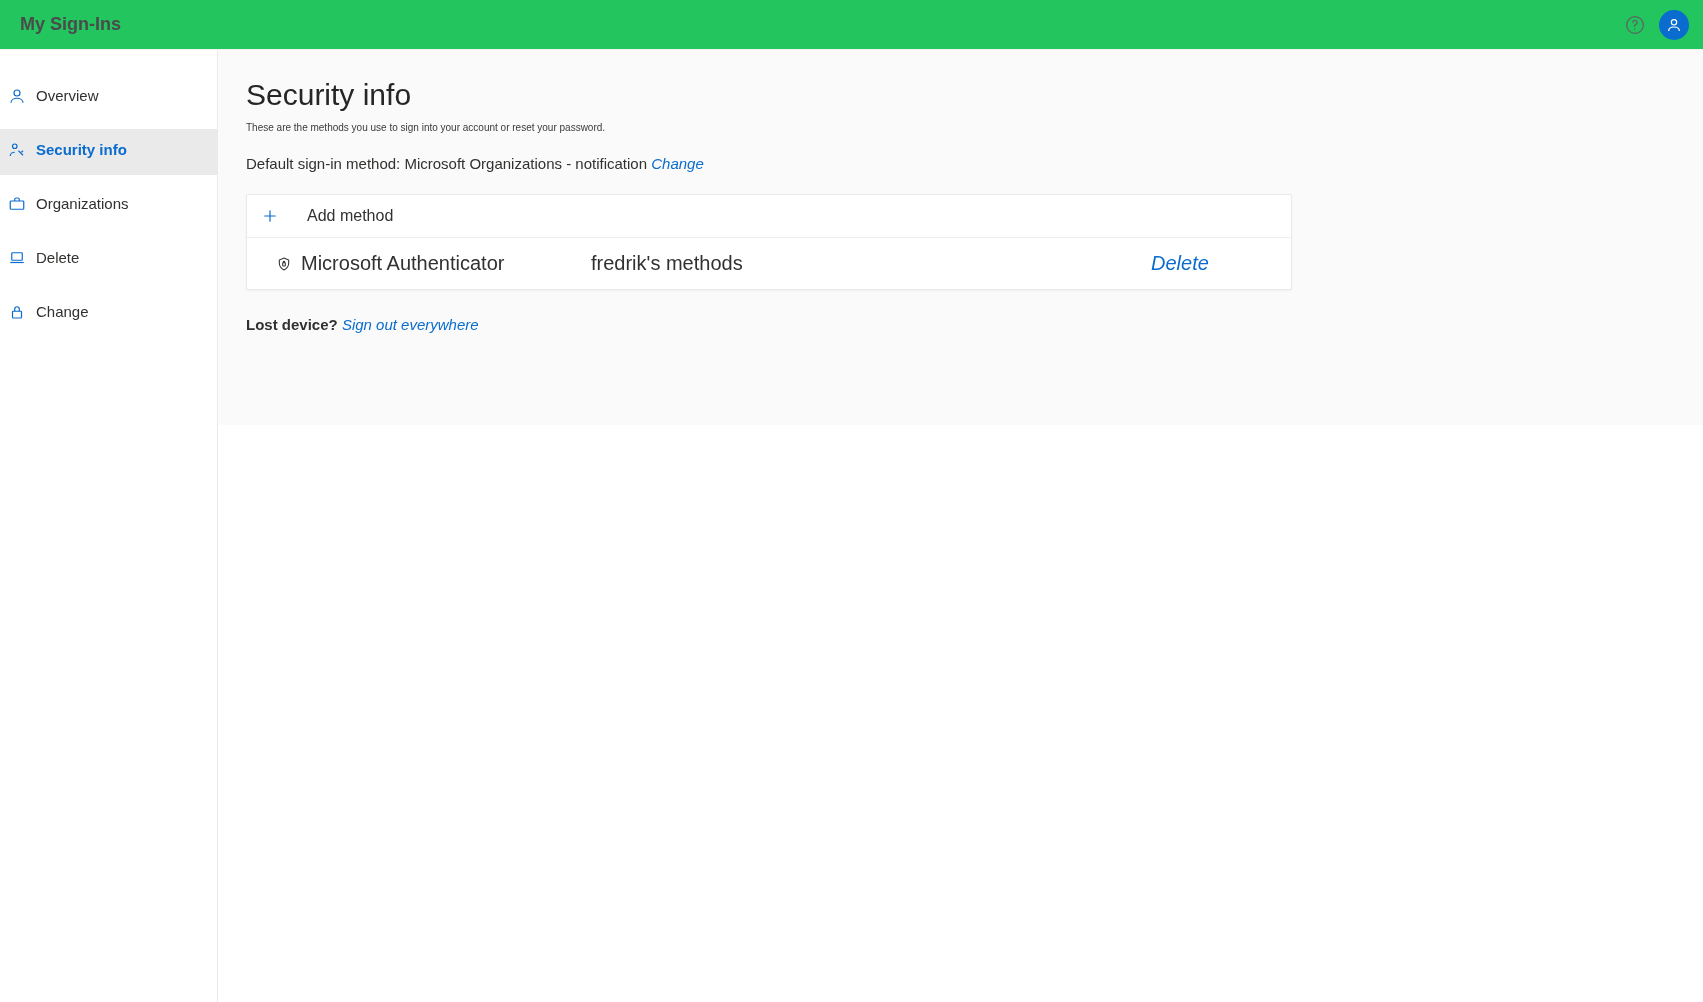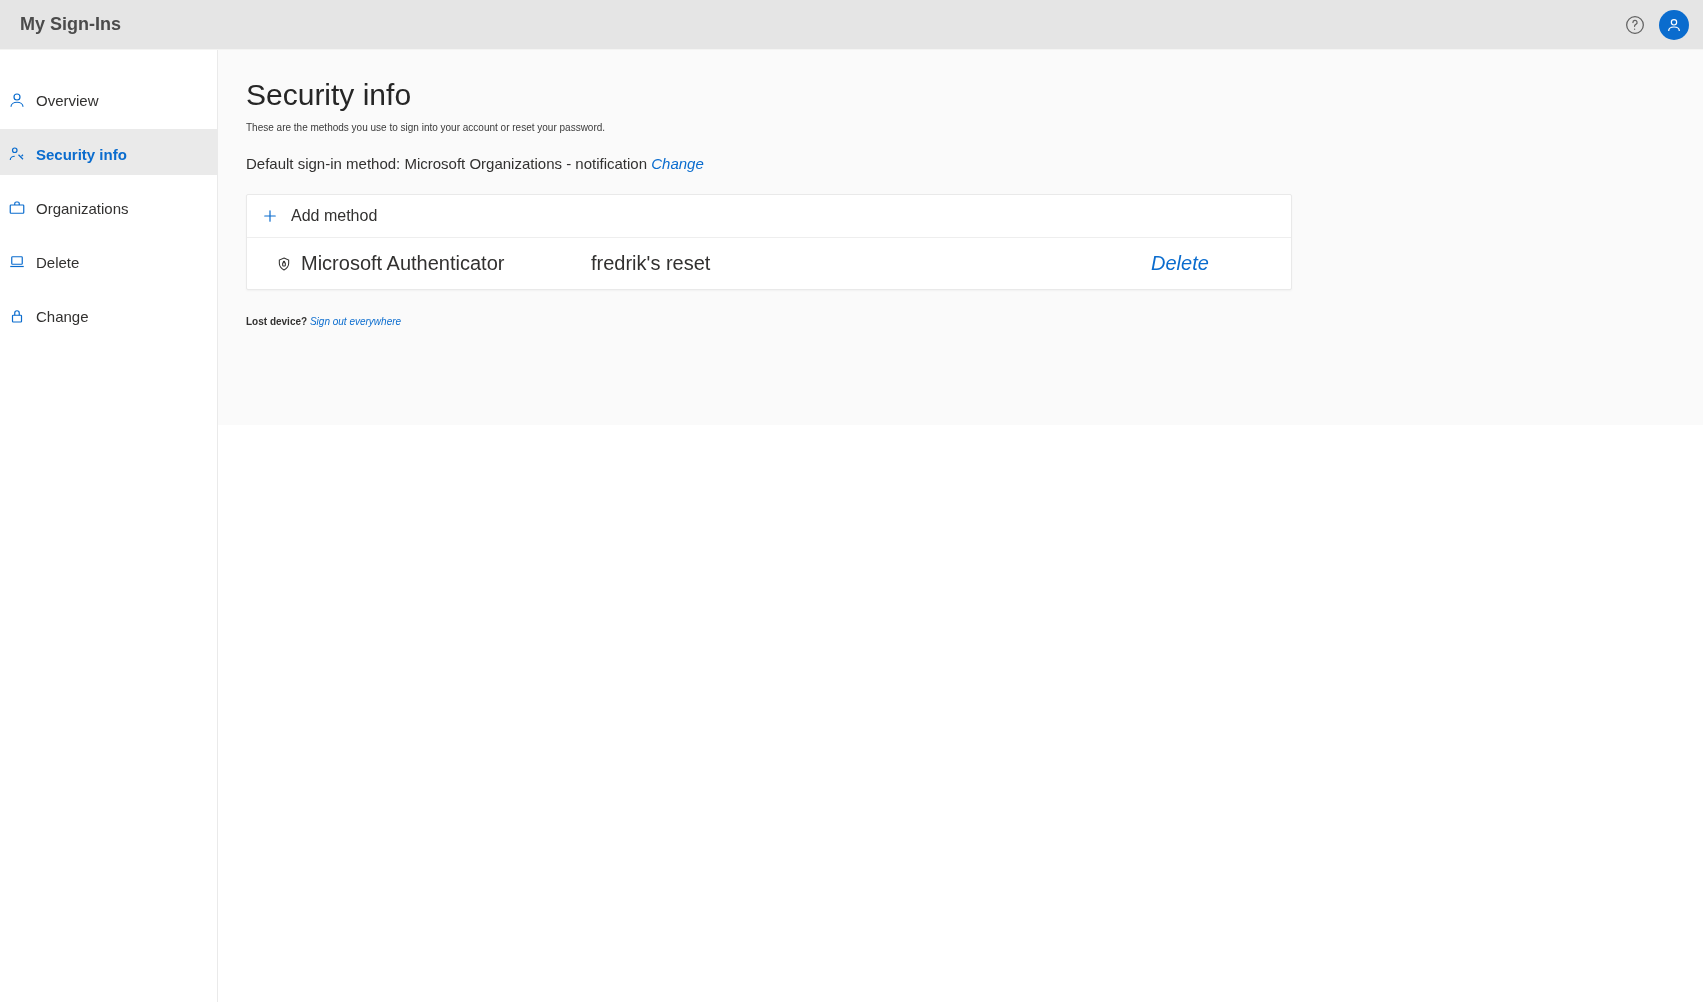--- a/index.html
+++ b/index.html
@@ -2,21 +2,21 @@
 <html><head>
 <meta charset="utf-8">
 <style>
   * { box-sizing: border-box; margin: 0; padding: 0; }
   html, body { height: 100%; font-family: "Segoe UI", Arial, sans-serif; color: #323130; }
   body { display: flex; flex-direction: column; background: #fff; }
 
   
   .topbar {
     height: 50px;
-    background: #e5e5e5;
+    background: #22c55e;
     display: flex;
     align-items: center;
     padding: 0 14px 0 20px;
     justify-content: space-between;
     border-bottom: 1px solid #f4f4f3;
   }
   .app-title {
     font-size: 18px;
     font-weight: 600;
     color: #4b4b4b;
@@ -31,21 +31,21 @@
   }
   .avatar svg { width:16px; height:16px; }
 
   
   .layout { flex:1; display:flex; min-height:0; }
   .sidebar {
     width: 218px; background:#fff; border-right:1px solid #eaeaea;
     padding-top: 25px;
   }
   .nav-item {
-    display:flex; align-items:flex-end; gap:10px;
+    display:flex; align-items:flex-start; gap:10px;
     padding: 12px 8px; font-size:15px; color:#323130; cursor:pointer;
     height:46px;
   }
   .nav-item.active { background:#eaeaea; color:#0a6cce; font-weight:600; }
   .nav-item.active .nav-icon { color:#0a6cce; }
   .nav-icon { width:18px; height:18px; color:#0a6cce; display:flex; align-items:center; justify-content:center; flex-shrink:0; }
   .nav-icon svg { width:18px; height:18px; }
   .nav-label { white-space:nowrap; }
   .nav-space { height:8px; }
 
@@ -58,38 +58,38 @@
   .link { color:#0a6cce; cursor:pointer;font-style:italic; }
 
   .methods-card {
     background:#fff; border:1px solid #e9e9e9; border-radius:2px;
     box-shadow: 0 1px 2px rgba(0,0,0,0.04);
     margin-bottom:26px;
     width: 1046px;
     max-width: 100%;
   }
   .add-row {
-    display:flex; align-items:center; gap:12px;
+    display:flex; align-items:center; gap:28px;
     padding:12px 14px; border-bottom:1px solid #eee; cursor:pointer;
     font-size:16px; color:#323130;
   }
   .plus-icon { color:#0a6cce; display:flex; }
   .plus-icon svg { width:18px; height:18px; }
 
   .method-row {
     display:flex; align-items:center;
     padding: 14px 20px; font-size:20px; color:#323130;
   }
   .method-col-icon { width:34px; display:flex; justify-content:center; color:#323130;}
   .method-col-icon svg { width:16px; height:16px; }
   .method-col-name { width:290px; }
   .method-col-device { flex:1; }
   .method-col-action { width:120px; text-align:left; }
 
-  .lost-row { font-size:10px; }
+  .lost-row { font-size:15px; }
   .lost-row .label { font-weight:600; }
   
   .main {
     background: linear-gradient(#fafafa 0, #fafafa 375px, #ffffff 375px, #ffffff 100%);
   }
 </style>
 </head>
 <body>
 
 <div class="topbar">
@@ -194,21 +194,21 @@
 
       <div class="method-row">
         <div class="method-col-icon">
           <svg viewBox="0 0 24 24" fill="none" stroke="currentColor" stroke-width="1.6">
             <path d="M12 3l7 3v5c0 5-3 8-7 10-4-2-7-5-7-10V6l7-3z"></path>
             <rect x="10" y="10" width="4" height="5" rx="1"></rect>
               <path d="M11 10V9a1 1 0 0 1 2 0v1"></path>
           </svg>
         </div>
         <div class="method-col-name">Microsoft Authenticator</div>
-        <div class="method-col-device">fredrik's reset</div>
+        <div class="method-col-device">fredrik's methods</div>
         <div class="method-col-action">
           <span class="link">Delete</span>
         </div>
       </div>
     </div>
 
     <div class="lost-row">
       <span class="label">Lost device?</span>
       <span> </span>
       <span class="link">Sign out everywhere</span>

